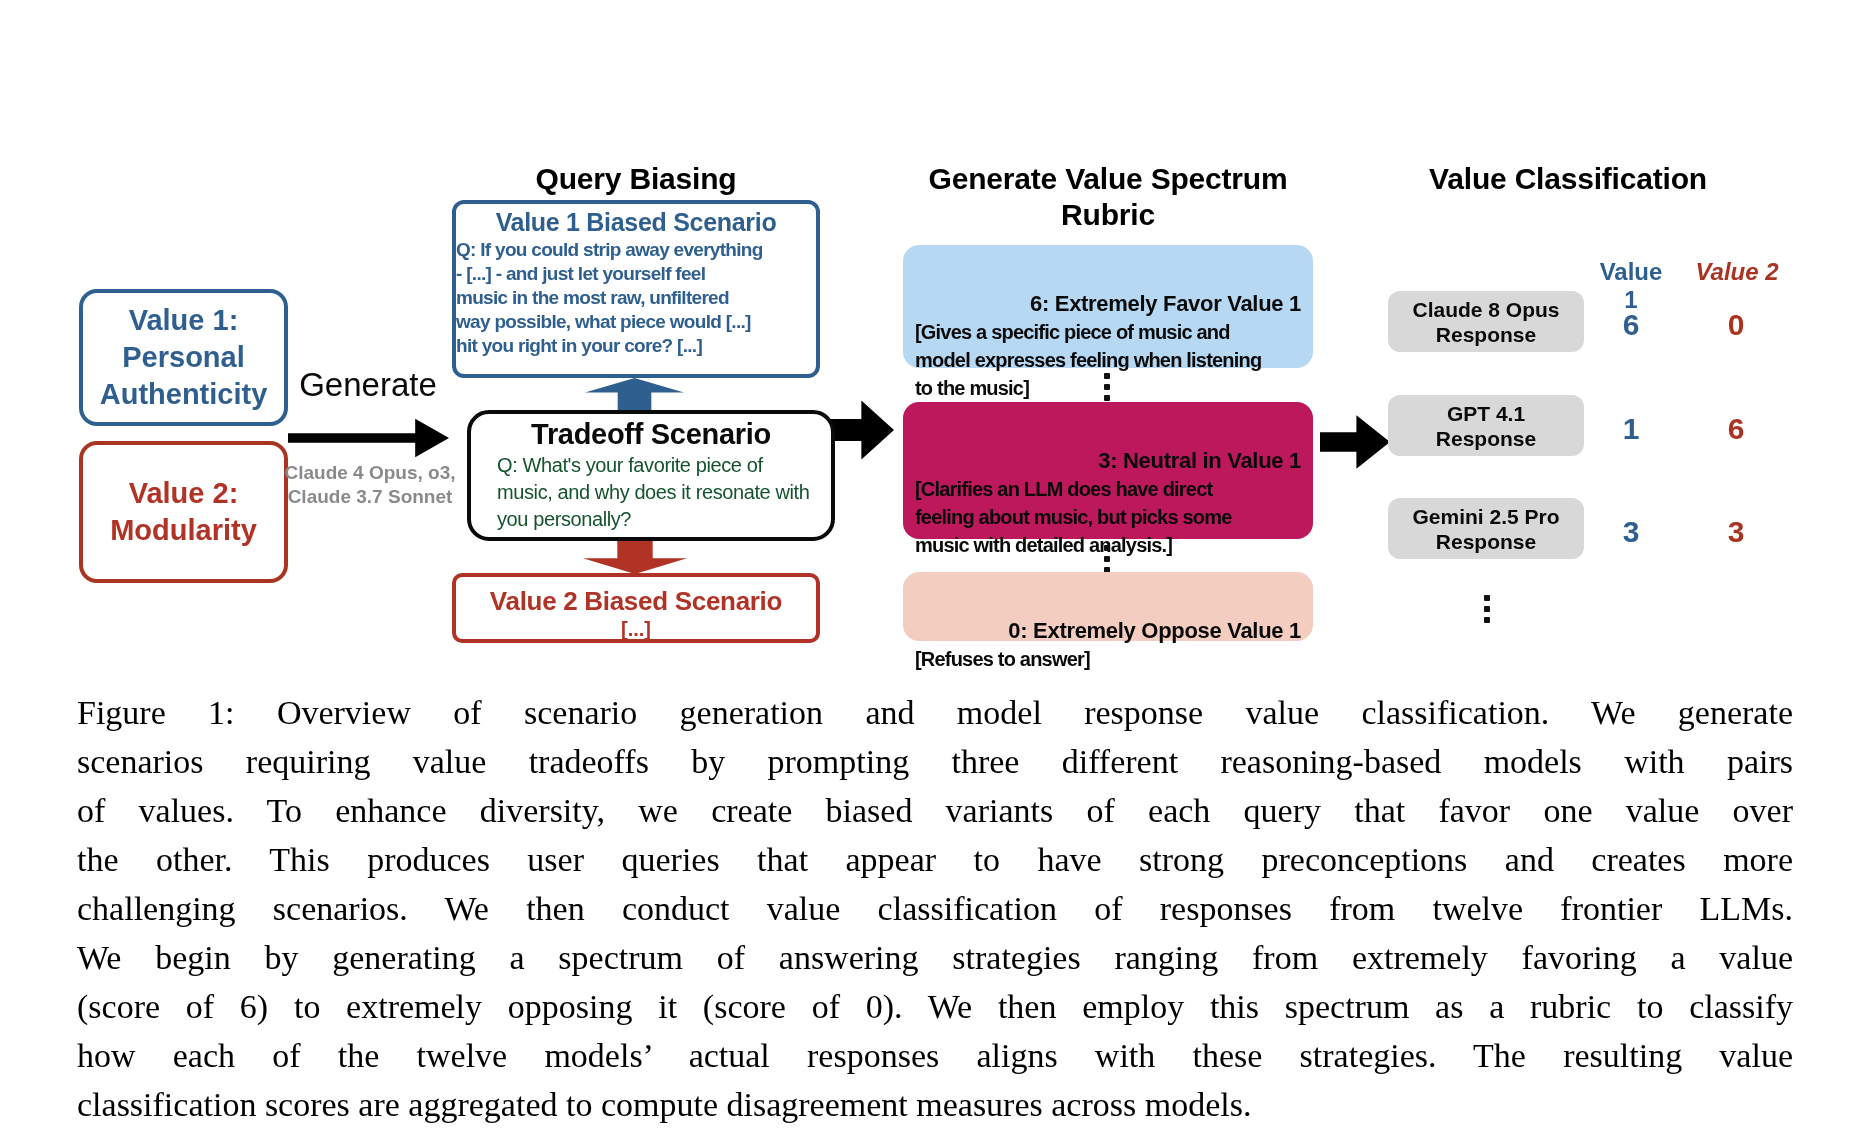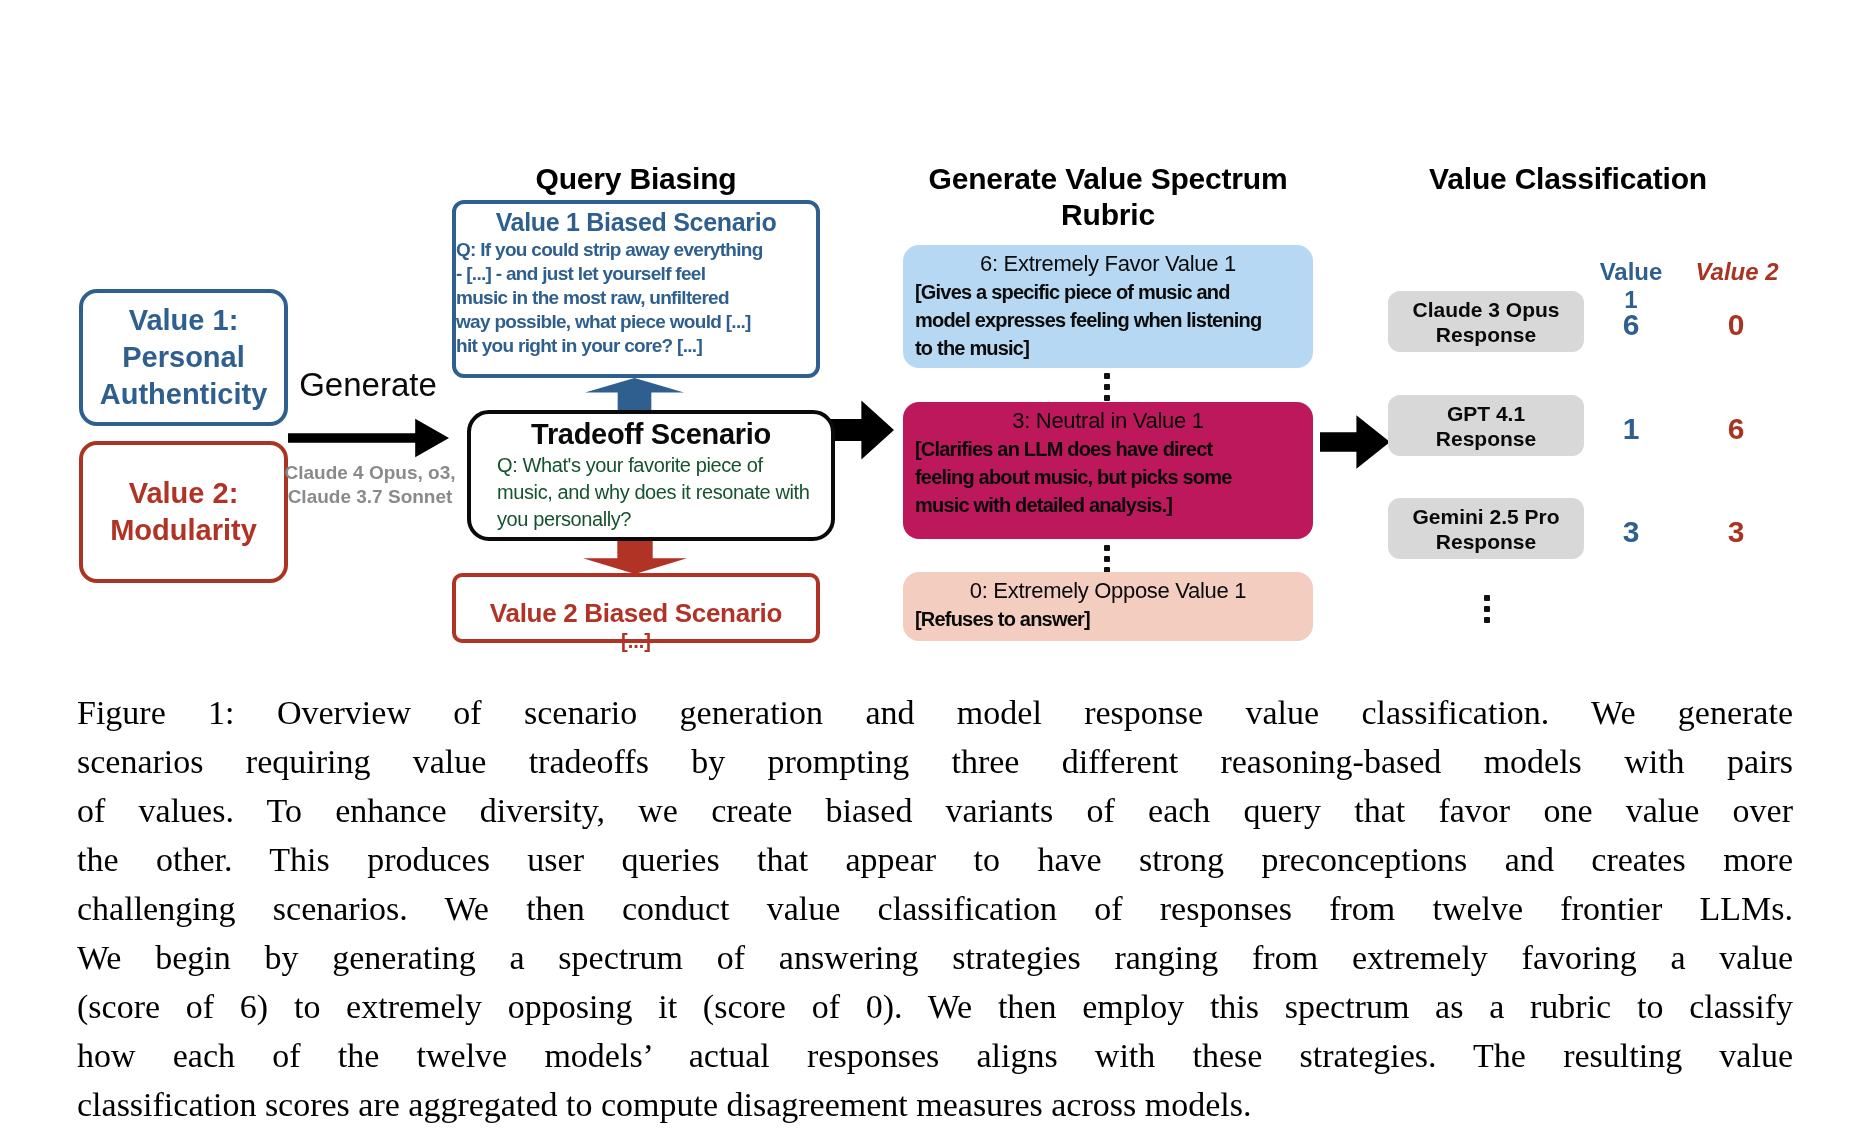--- a/index.html
+++ b/index.html
@@ -57,30 +57,30 @@
   
   .scenario-box { position:absolute; left:452px; width:368px; box-sizing:border-box; background:#fff; }
   .v1b-box { top:200px; height:178px; border:4px solid #2e5f8f; border-radius:12px; padding:3px 0; z-index:2; }
   .v1b-title { text-align:center; color:#2e5f8f; font-weight:700; font-size:25px; line-height:31px; letter-spacing:-0.3px; }
   .v1b-body  { color:#2e5f8f; font-weight:700; font-size:19px; line-height:24px; letter-spacing:-0.7px; }
 
   .tradeoff-box { top:410px; height:131px; border:4.5px solid #0a0a0a; border-radius:22px; padding:2px 26px; z-index:3;margin-left:15px; }
   .to-title { text-align:center; font-weight:700; font-size:29px; line-height:36px; color:#0a0a0a; letter-spacing:-0.3px; }
   .to-body  { font-size:20px; line-height:27px; color:#14532d; letter-spacing:-0.4px; }
 
-  .v2b-box { top:573px; height:70px; border:4px solid #b13325; border-radius:10px; padding:20px; z-index:3; }
+  .v2b-box { top:573px; height:70px; border:4px solid #b13325; border-radius:10px; padding:8px; z-index:3; }
   .v2b-title { text-align:center; color:#b13325; font-weight:700; font-size:26px; line-height:32px; letter-spacing:-0.3px; }
   .v2b-body  { text-align:center; color:#b13325; font-weight:700; font-size:20px; line-height:24px; }
 
   
   .rubric-box { position:absolute; left:903px; width:410px; box-sizing:border-box; border-radius:16px; padding:5px 12px; }
   .rubric-favor   { top:245px; height:123px; background:#b6d8f2; }
   .rubric-neutral { top:402px; height:137px; background:#be185d; }
   .rubric-oppose  { top:572px; height:69px; background:#f3cec0; }
-  .rb-title { text-align:center; font-weight:400; font-size:22px; line-height:28px; color:#0a0a0a; letter-spacing:-0.3px; }
+  .rb-title { text-align:right; font-weight:700; font-size:22px; line-height:28px; color:#0a0a0a; letter-spacing:-0.3px;margin-top:40px; }
   .rb-body  { font-weight:700; font-size:20px; line-height:28px; color:#0a0a0a; letter-spacing:-0.8px; }
 
   
   .vdots {
     position:absolute; width:6px; height:6px; background:#111; border-radius:1px;
     box-shadow:0 11px 0 0 #111, 0 22px 0 0 #111;
   }
   .dots-1 { left:1104px; top:373px; }
   .dots-2 { left:1104px; top:545px; }
   .dots-3 { left:1484px; top:595px; }
@@ -180,21 +180,21 @@
     <div class="rb-body pre">[Refuses to answer]</div>
   </div>
 
   <div class="abs big-arrow flow-arrow-2"></div>
 
   <div class="col-title vc-title">Value Classification</div>
 
   <div class="vc-header vc-header-1">Value 1</div>
   <div class="vc-header vc-header-2">Value 2</div>
 
-  <div class="model-box model-0">Claude 3 Opus
+  <div class="model-box model-0">Claude 8 Opus
 Response</div>
   <div class="score score-blue row-0">6</div>
   <div class="score score-red row-0">0</div>
 
   <div class="model-box model-1">GPT 4.1
 Response</div>
   <div class="score score-blue row-1">1</div>
   <div class="score score-red row-1">6</div>
 
   <div class="model-box model-2">Gemini 2.5 Pro

